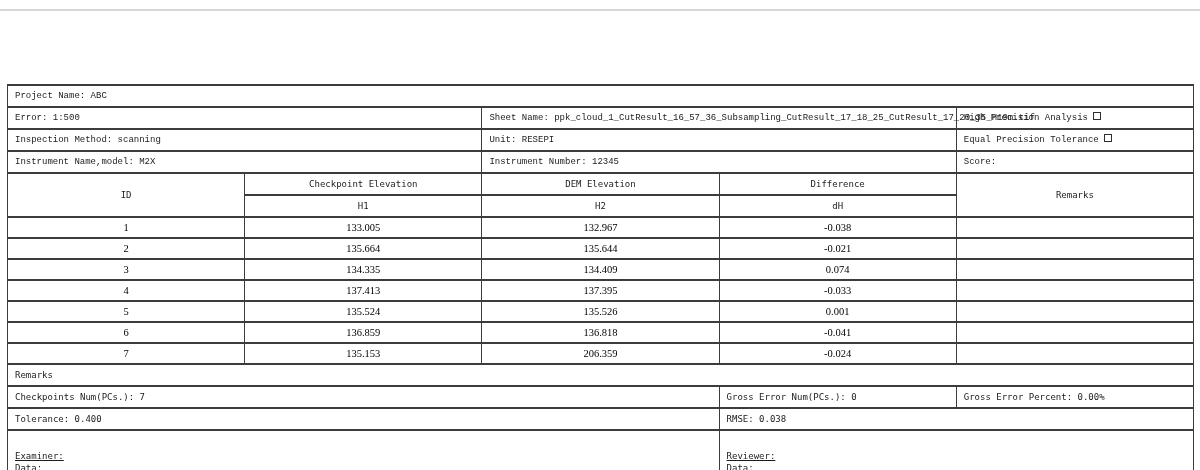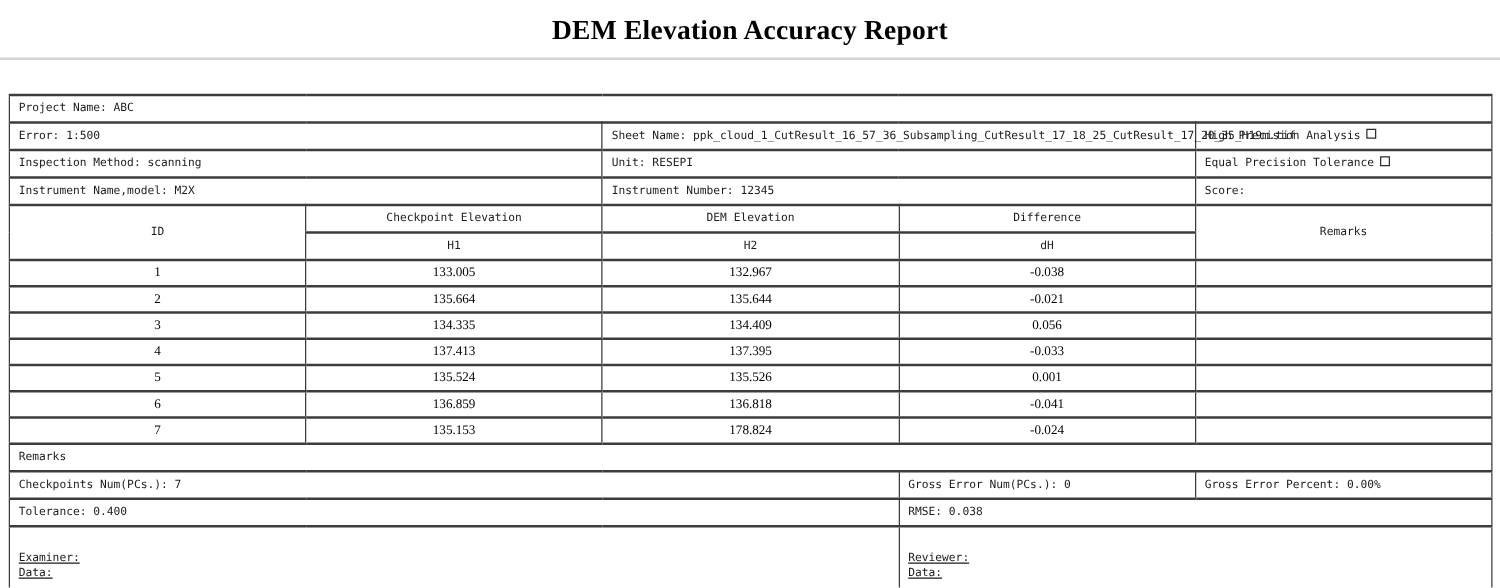--- a/index.html
+++ b/index.html
@@ -41,21 +41,21 @@
     border: 1px solid #3c3c3c;
     border-top-width: 2px;
     border-bottom-width: 2px;
     font-size: 9px;
     line-height: 12px;
     color: #1c1c1c;
     padding: 0 0 0 7px;
     vertical-align: middle;
     overflow: visible;
   }
-  tr.info td  { height: 20px; }
+  tr.info td  { height: 20px; font-family: Liberation Mono, monospace; }
   tr.hdr td   { height: 20px; font-weight: normal; text-align: center; padding: 0; }
   tr.data td  {
     height: 19px;
     font-family: "Liberation Serif", serif;
     font-size: 10.5px;
     color: #000;
     text-align: center;
     padding: 0;
   }
   tr.foot td  { height: 20px; }
@@ -72,21 +72,20 @@
     margin-left: 5px;
     vertical-align: 0px;
     background: #ffffff;
   }
 </style>
 </head>
 <body>
 
 <div class="page">
 
-  <div class="title">DEM Elevation Accuracy Report</div>
   <div class="title-rule"></div>
 
   <table class="report">
     <colgroup>
       <col style="width:237.2px">
         <col style="width:237.2px">
         <col style="width:237.2px">
         <col style="width:237.2px">
         <col style="width:237.2px">
     </colgroup>
@@ -138,21 +137,21 @@
         <td>2</td>
         <td>135.664</td>
         <td>135.644</td>
         <td>-0.021</td>
         <td></td>
       </tr>
       <tr class="data">
         <td>3</td>
         <td>134.335</td>
         <td>134.409</td>
-        <td>0.056</td>
+        <td>0.074</td>
         <td></td>
       </tr>
       <tr class="data">
         <td>4</td>
         <td>137.413</td>
         <td>137.395</td>
         <td>-0.033</td>
         <td></td>
       </tr>
       <tr class="data">
@@ -165,21 +164,21 @@
       <tr class="data">
         <td>6</td>
         <td>136.859</td>
         <td>136.818</td>
         <td>-0.041</td>
         <td></td>
       </tr>
       <tr class="data">
         <td>7</td>
         <td>135.153</td>
-        <td>178.824</td>
+        <td>206.359</td>
         <td>-0.024</td>
         <td></td>
       </tr>
 
       <tr class="foot">
         <td colspan="5">Remarks</td>
       </tr>
       <tr class="foot">
         <td colspan="3">Checkpoints Num(PCs.): 7</td>
         <td>Gross Error Num(PCs.): 0</td>

